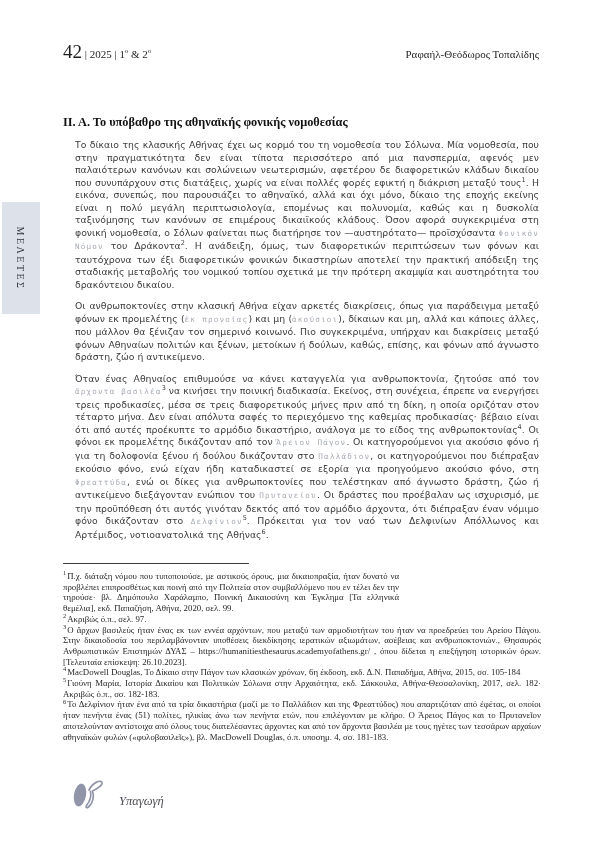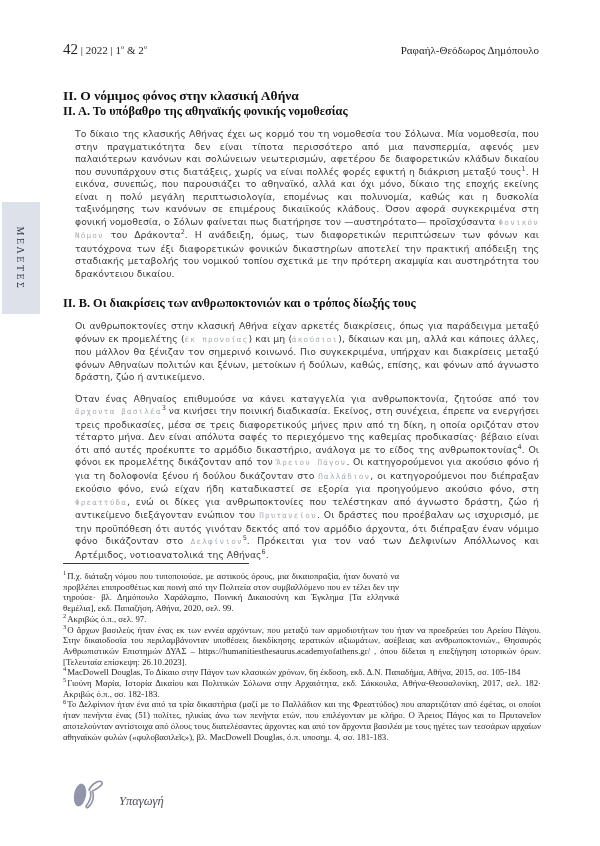--- a/index.html
+++ b/index.html
@@ -7,42 +7,42 @@
     position:relative; width:600px; height:846px; background:#ffffff;
     font-family:"DejaVu Sans", sans-serif; overflow:hidden;
   }
 
   
   .hdr {
     position:absolute; top:41px; left:63px; right:61px;
     display:flex; justify-content:space-between; align-items:baseline;
     font-family:"Liberation Serif", serif; color:#1f1f1f; font-size:11px;
   }
-  .hdr .seg-big { font-size:15px;margin-top:37px; }
+  .hdr .seg-big { font-size:19px;margin-top:37px; }
 
   
   .side-tab {
     position:absolute; left:2px; top:202px; width:38px; height:112px;
     background:#dde1e9; display:flex; align-items:center; justify-content:center;
   }
   .side-tab-text {
     transform:rotate(90deg); white-space:nowrap;
     font-family:"Liberation Serif", serif; font-size:10px;
     letter-spacing:2.5px; color:#2e3440;
   }
 
   
   main { position:absolute; left:63px; top:88px; width:476px; }
   h1, h2 {
     font-family:"Liberation Serif", serif; color:#121212;
     font-weight:bold; margin:0;
   }
   h1 { font-size:13.5px; }
   h2 { font-size:12.3px; }
-  .h2a { margin-top:0; }
+  .h2a { margin-top:27px; }
   .h2b { margin-top:15px; }
   p.body-para {
     margin:9px 0 0 12px; font-size:9.3px; line-height:12.5px;
     text-align:justify; color:#3c3c3c;
   }
   p.body-para + h2 { margin-top:16px; }
   .seg-term {
     color:#a6abb2; font-family:"DejaVu Sans Mono", monospace;
     font-size:7.6px; letter-spacing:1.2px;
   }
@@ -72,33 +72,31 @@
     font-family:"Liberation Serif", serif; font-style:italic;
     font-size:12.5px; color:#4e4e55; margin-top:16px;
   }
 </style>
 </head>
 <body>
 
 <div class="page">
 
   <div class="hdr">
-    <div><span class="seg-big">42</span><span class="seg-text"> | 2022 | 1</span><sup class="seg-sup">ο</sup><span class="seg-text"> &amp; 2</span><sup class="seg-sup">ο</sup></div>
-    <div>Ραφαήλ-Θεόδωρος Δημόπουλο</div>
+    <div><span class="seg-big">42</span><span class="seg-text"> | 2025 | 1</span><sup class="seg-sup">ο</sup><span class="seg-text"> &amp; 2</span><sup class="seg-sup">ο</sup></div>
+    <div>Ραφαήλ-Θεόδωρος Τοπαλίδης</div>
   </div>
 
   <div class="side-tab">
     <span class="side-tab-text">ΜΕΛΕΤΕΣ</span>
   </div>
 
   <main>
-    <h1>ΙΙ. Ο νόμιμος φόνος στην κλασική Αθήνα</h1>
     <h2 class="h2a">ΙΙ. Α. Το υπόβαθρο της αθηναϊκής φονικής νομοθεσίας</h2>
     <p class="body-para"><span class="seg-text">Το δίκαιο της κλασικής Αθήνας έχει ως κορμό του τη νομοθεσία του Σόλωνα. Μία νομοθεσία, που στην πραγματικότητα δεν είναι τίποτα περισσότερο από μια πανσπερμία, αφενός μεν παλαιότερων κανόνων και σολώνειων νεωτερισμών, αφετέρου δε διαφορετικών κλάδων δικαίου που συνυπάρχουν στις διατάξεις, χωρίς να είναι πολλές φορές εφικτή η διάκριση μεταξύ τους</span><sup class="seg-sup">1</sup><span class="seg-text">. Η εικόνα, συνεπώς, που παρουσιάζει το αθηναϊκό, αλλά και όχι μόνο, δίκαιο της εποχής εκείνης είναι η πολύ μεγάλη περιπτωσιολογία, επομένως και πολυνομία, καθώς και η δυσκολία ταξινόμησης των κανόνων σε επιμέρους δικαιϊκούς κλάδους. Όσον αφορά συγκεκριμένα στη φονική νομοθεσία, ο Σόλων φαίνεται πως διατήρησε τον —αυστηρότατο— προϊσχύσαντα </span><span class="seg-term">Φονικόν Νόμον</span><span class="seg-text"> του Δράκοντα</span><sup class="seg-sup">2</sup><span class="seg-text">. Η ανάδειξη, όμως, των διαφορετικών περιπτώσεων των φόνων και ταυτόχρονα των έξι διαφορετικών φονικών δικαστηρίων αποτελεί την πρακτική απόδειξη της σταδιακής μεταβολής του νομικού τοπίου σχετικά με την πρότερη ακαμψία και αυστηρότητα του δρακόντειου δικαίου.</span></p>
-    <h2 class="h2b">ΙΙ. Β. Οι διακρίσεις των ανθρωποκτονιών και ο τρόπος δίωξής τους</h2>
     <p class="body-para"><span class="seg-text">Οι ανθρωποκτονίες στην κλασική Αθήνα είχαν αρκετές διακρίσεις, όπως για παράδειγμα μεταξύ φόνων εκ προμελέτης (</span><span class="seg-term">ἐκ προνοίας</span><span class="seg-text">) και μη (</span><span class="seg-term">ἀκούσιοι</span><span class="seg-text">), δίκαιων και μη, αλλά και κάποιες άλλες, που μάλλον θα ξένιζαν τον σημερινό κοινωνό. Πιο συγκεκριμένα, υπήρχαν και διακρίσεις μεταξύ φόνων Αθηναίων πολιτών και ξένων, μετοίκων ή δούλων, καθώς, επίσης, και φόνων από άγνωστο δράστη, ζώο ή αντικείμενο.</span></p>
     <p class="body-para"><span class="seg-text">Όταν ένας Αθηναίος επιθυμούσε να κάνει καταγγελία για ανθρωποκτονία, ζητούσε από τον </span><span class="seg-term">ἄρχοντα βασιλέα</span><sup class="seg-sup">3</sup><span class="seg-text"> να κινήσει την ποινική διαδικασία. Εκείνος, στη συνέχεια, έπρεπε να ενεργήσει τρεις προδικασίες, μέσα σε τρεις διαφορετικούς μήνες πριν από τη δίκη, η οποία οριζόταν στον τέταρτο μήνα. Δεν είναι απόλυτα σαφές το περιεχόμενο της καθεμίας προδικασίας· βέβαιο είναι ότι από αυτές προέκυπτε το αρμόδιο δικαστήριο, ανάλογα με το είδος της ανθρωποκτονίας</span><sup class="seg-sup">4</sup><span class="seg-text">. Οι φόνοι εκ προμελέτης δικάζονταν από τον </span><span class="seg-term">Ἄρειον Πάγον</span><span class="seg-text">. Οι κατηγορούμενοι για ακούσιο φόνο ή για τη δολοφονία ξένου ή δούλου δικάζονταν στο </span><span class="seg-term">Παλλάδιον</span><span class="seg-text">, οι κατηγορούμενοι που διέπραξαν εκούσιο φόνο, ενώ είχαν ήδη καταδικαστεί σε εξορία για προηγούμενο ακούσιο φόνο, στη </span><span class="seg-term">Φρεαττύδα</span><span class="seg-text">, ενώ οι δίκες για ανθρωποκτονίες που τελέστηκαν από άγνωστο δράστη, ζώο ή αντικείμενο διεξάγονταν ενώπιον του </span><span class="seg-term">Πρυτανείου</span><span class="seg-text">. Οι δράστες που προέβαλαν ως ισχυρισμό, με την προϋπόθεση ότι αυτός γινόταν δεκτός από τον αρμόδιο άρχοντα, ότι διέπραξαν έναν νόμιμο φόνο δικάζονταν στο </span><span class="seg-term">Δελφίνιον</span><sup class="seg-sup">5</sup><span class="seg-text">. Πρόκειται για τον ναό των Δελφινίων Απόλλωνος και Αρτέμιδος, νοτιοανατολικά της Αθήνας</span><sup class="seg-sup">6</sup><span class="seg-text">.</span></p>
   </main>
 
   <div class="footnote-rule"></div>
 
   <section class="footnotes">
     <div class="footnote narrow"><sup>1</sup><span><span class="seg-text">Π.χ. διάταξη νόμου που τυποποιούσε, με αστικούς όρους, μια δικαιοπραξία, ήταν δυνατό να προβλέπει επιπροσθέτως και ποινή από την Πολιτεία στον συμβαλλόμενο που εν τέλει δεν την τηρούσε· βλ. Δημόπουλο Χαράλαμπο, </span><span class="seg-it">Ποινική Δικαιοσύνη και Έγκλημα [Τα ελληνικά θεμέλια]</span><span class="seg-text">, εκδ. Παπαζήση, Αθήνα, 2020, σελ. 99.</span></span></div>
     <div class="footnote"><sup>2</sup><span><span class="seg-text">Ακριβώς ό.π., σελ. 97.</span></span></div>
     <div class="footnote"><sup>3</sup><span><span class="seg-text">Ο </span><span class="seg-it">ἄρχων βασιλεὺς</span><span class="seg-text"> ήταν ένας εκ των εννέα αρχόντων, που μεταξύ των αρμοδιοτήτων του ήταν να προεδρεύει του Αρείου Πάγου. Στην δικαιοδοσία του περιλαμβάνονταν υποθέσεις διεκδίκησης ιερατικών αξιωμάτων, ασέβειας και ανθρωποκτονιών., </span><span class="seg-it">Θησαυρός Ανθρωπιστικών Επιστημών ΔΥΑΣ</span><span class="seg-text"> – https://humanitiesthesaurus.academyofathens.gr/ , όπου δίδεται η επεξήγηση ιστορικών όρων. [Τελευταία επίσκεψη: 26.10.2023].</span></span></div>

